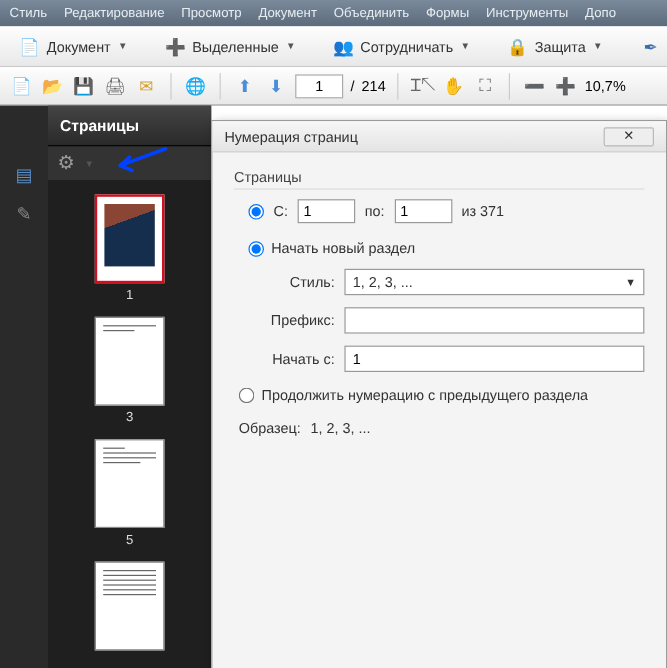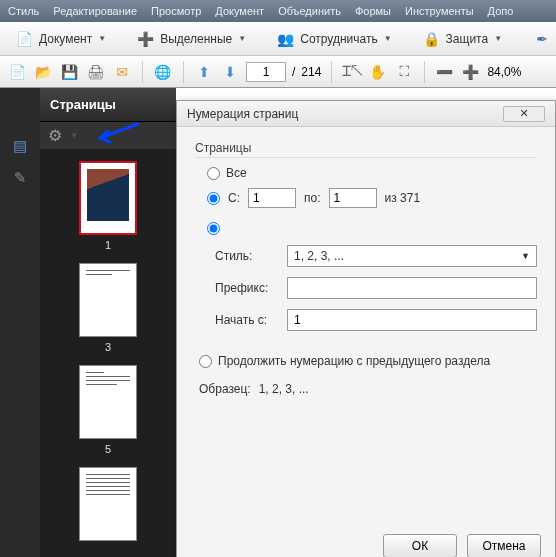--- a/index.html
+++ b/index.html
@@ -40,21 +40,21 @@
 .dialog-title { background: linear-gradient(#f6f6f6, #e4e4e4); border-bottom: 1px solid #ccc; height: 26px; display: flex; align-items: center; padding: 0 10px; font-size: 12px; color: #333; }
 .dialog-close { margin-left: auto; width: 42px; height: 16px; border: 1px solid #b8b8b8; border-radius: 2px; display: flex; align-items: center; justify-content: center; font-size: 11px; background: #eee; }
 .dialog-body { padding: 14px 18px; font-size: 12px; color: #333; }
 .group { margin-bottom: 14px; }
 .group-label { color: #444; margin-bottom: 8px; border-bottom: 1px solid #ddd; padding-bottom: 2px; }
 .radio-row { display: flex; align-items: center; gap: 6px; margin: 6px 0 6px 12px; }
 .radio-row.disabled { color: #aaa; }
 .range-row { display: flex; align-items: center; gap: 8px; margin: 8px 0 0 12px; }
 .num-input { width: 48px; height: 20px; border: 1px solid #999; padding: 0 4px; font-size: 12px; }
 .form-row { display: flex; align-items: center; gap: 8px; margin: 10px 0 10px 20px; }
-.form-row label { width: 64px; }
+.form-row label { width: 64px; text-align: right; }
 .select { flex: 1; height: 22px; border: 1px solid #999; background: #fff; padding: 0 6px; display: flex; align-items: center; justify-content: space-between; font-size: 12px; }
 .text-input { flex: 1; height: 22px; border: 1px solid #999; background: #fff; padding: 0 6px; font-size: 12px; }
 .sample-row { margin: 14px 0 0 4px; display: flex; gap: 8px; }
 .dialog-buttons { position: absolute; bottom: 10px; right: 14px; display: flex; gap: 10px; }
 .dlg-btn { width: 74px; height: 24px; border: 1px solid #999; border-radius: 3px; background: linear-gradient(#fdfdfd, #e4e4e4); font-size: 12px; display: flex; align-items: center; justify-content: center; }
 
 input[type=radio] { margin: 0; }
 </style>
 </head>
 <body>
@@ -116,21 +116,21 @@
   <input class="page-input" value="1" style="">
   <span>/</span>
   <span>214</span>
   <div class="sep"></div>
   <span class="tb2-icon">Ꮖ↖</span>
   <span class="tb2-icon">✋</span>
   <span class="tb2-icon">⛶</span>
   <div class="sep"></div>
   <span class="tb2-icon" style="color:#4a8ed8">➖</span>
   <span class="tb2-icon" style="color:#4a8ed8">➕</span>
-  <span>84,0%</span>
+  <span>10,7%</span>
 </div>
 
 <div class="main">
   <div class="sidebar">
     <span class="side-icon" style="color:#5a8ec8">▤</span>
     <span class="side-icon">✎</span>
   </div>
 
   <div class="pages-panel">
     <div class="pages-header">Страницы</div>
@@ -185,62 +185,55 @@
 
   <div class="dialog">
     <div class="dialog-title">
       <span>Нумерация страниц</span>
       <span class="dialog-close">✕</span>
     </div>
     <div class="dialog-body">
 
       <div class="group">
         <div class="group-label">Страницы</div>
-        <div class="radio-row">
-          <input type="radio" name="pg" style="">
-          <span>Все</span>
-        </div>
         <div class="range-row">
           <input type="radio" name="pg" checked="" style="">
           <span>С:</span>
           <input class="num-input" value="1" style="">
           <span>по:</span>
           <input class="num-input" value="1" style="">
           <span>из 371</span>
         </div>
       </div>
 
       <div class="group">
         <div class="radio-row">
           <input type="radio" name="nm" checked="" style="">
+          <span>Начать новый раздел</span>
         </div>
         <div class="form-row">
           <label>Стиль:</label>
           <div class="select">
             <span>1, 2, 3, ...</span>
             <span style="font-size:9px">▼</span>
           </div>
         </div>
         <div class="form-row">
           <label>Префикс:</label>
           <input class="text-input" value="" style="">
         </div>
         <div class="form-row">
           <label>Начать с:</label>
           <input class="text-input" value="1" style="">
         </div>
-        <div class="radio-row" style="margin-left:4px;margin-top:23px">
+        <div class="radio-row" style="margin-left:4px;margin-top:12px">
           <input type="radio" name="nm" style="">
           <span>Продолжить нумерацию с предыдущего раздела</span>
         </div>
       </div>
 
       <div class="sample-row">
         <span>Образец:</span>
         <span>1, 2, 3, ...</span>
       </div>
     </div>
-    <div class="dialog-buttons">
-      <div class="dlg-btn">ОК</div>
-      <div class="dlg-btn">Отмена</div>
-    </div>
   </div>
 </div>
 
 </body></html>

